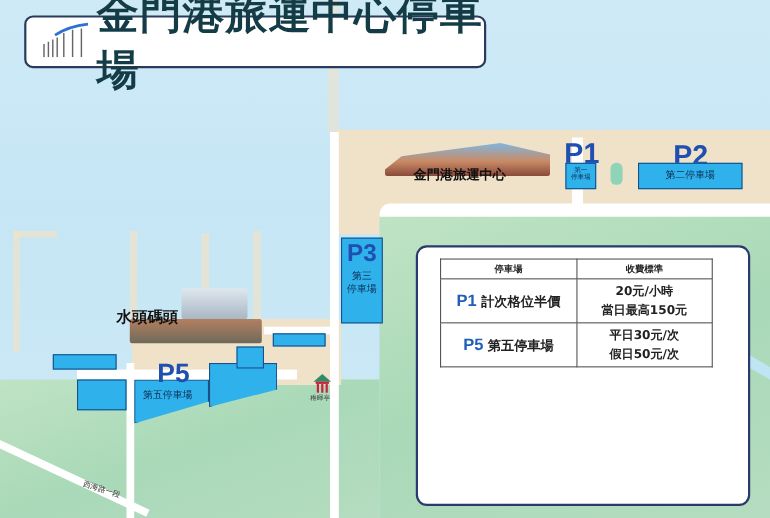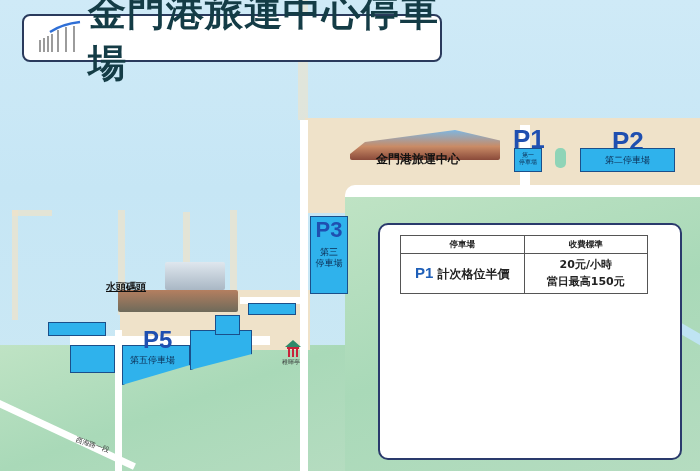--- a/index.html
+++ b/index.html
@@ -73,21 +73,21 @@
   <div class="abs" style="left:376px;top:151px;font-size:12px;font-weight:bold;color:#111;">金門港旅運中心</div>
 
   <div class="abs lot" style="left:310px;top:216px;width:38px;height:78px;">
     <div class="plabel" style="font-size:22px;text-align:center;margin-top:2px;">P3</div>
     <div class="lotname" style="margin-top:6px;white-space:pre-line;">第三
 停車場</div>
   </div>
 
   <div class="abs photo" style="left:165px;top:262px;width:60px;height:28px;background:linear-gradient(180deg,#dfe7ee,#a9b7c4);"></div>
   <div class="abs photo" style="left:118px;top:290px;width:120px;height:22px;background:linear-gradient(180deg,#b47f60,#6e6a5a);"></div>
-  <div class="abs" style="left:106px;top:280px;font-size:10px;font-weight:bold;color:#111;text-decoration:underline;">水頭碼頭</div>
+  <div class="abs" style="left:106px;top:280px;font-size:14px;font-weight:bold;color:#111;">水頭碼頭</div>
 
   <div class="abs lot" style="left:48px;top:322px;width:58px;height:14px;"></div>
   <div class="abs lot" style="left:70px;top:345px;width:45px;height:28px;"></div>
   <div class="abs lot" style="left:122px;top:345px;width:68px;height:40px;clip-path:polygon(0 0,100% 0,100% 50%,0 100%);"></div>
   <div class="abs lot" style="left:190px;top:330px;width:62px;height:40px;clip-path:polygon(0 0,100% 0,100% 60%,0 100%);"></div>
   <div class="abs lot" style="left:215px;top:315px;width:25px;height:20px;"></div>
   <div class="abs lot" style="left:248px;top:303px;width:48px;height:12px;"></div>
   <div class="abs plabel" style="left:143px;top:328px;font-size:24px;">P5</div>
   <div class="abs lotname" style="left:130px;top:355px;font-size:9px;">第五停車場</div>
 
@@ -130,17 +130,24 @@
         <th style="width:50%;">停車場</th>
         <th>收費標準</th>
       </tr>
       <tr>
         <td class="name"><span class="pc">P1</span><span>計次格位半價</span></td>
         <td class="fee">
               <div>20元/小時</div>
               <div>當日最高150元</div>
             </td>
       </tr>
+      <tr>
+        <td class="name"><span class="pc">P5</span><span>第五停車場</span></td>
+        <td class="fee">
+              <div>平日30元/次</div>
+              <div>假日50元/次</div>
+            </td>
+      </tr>
     </tbody>
       </table>
   </div>
 
 </div>
 
 </body></html>

